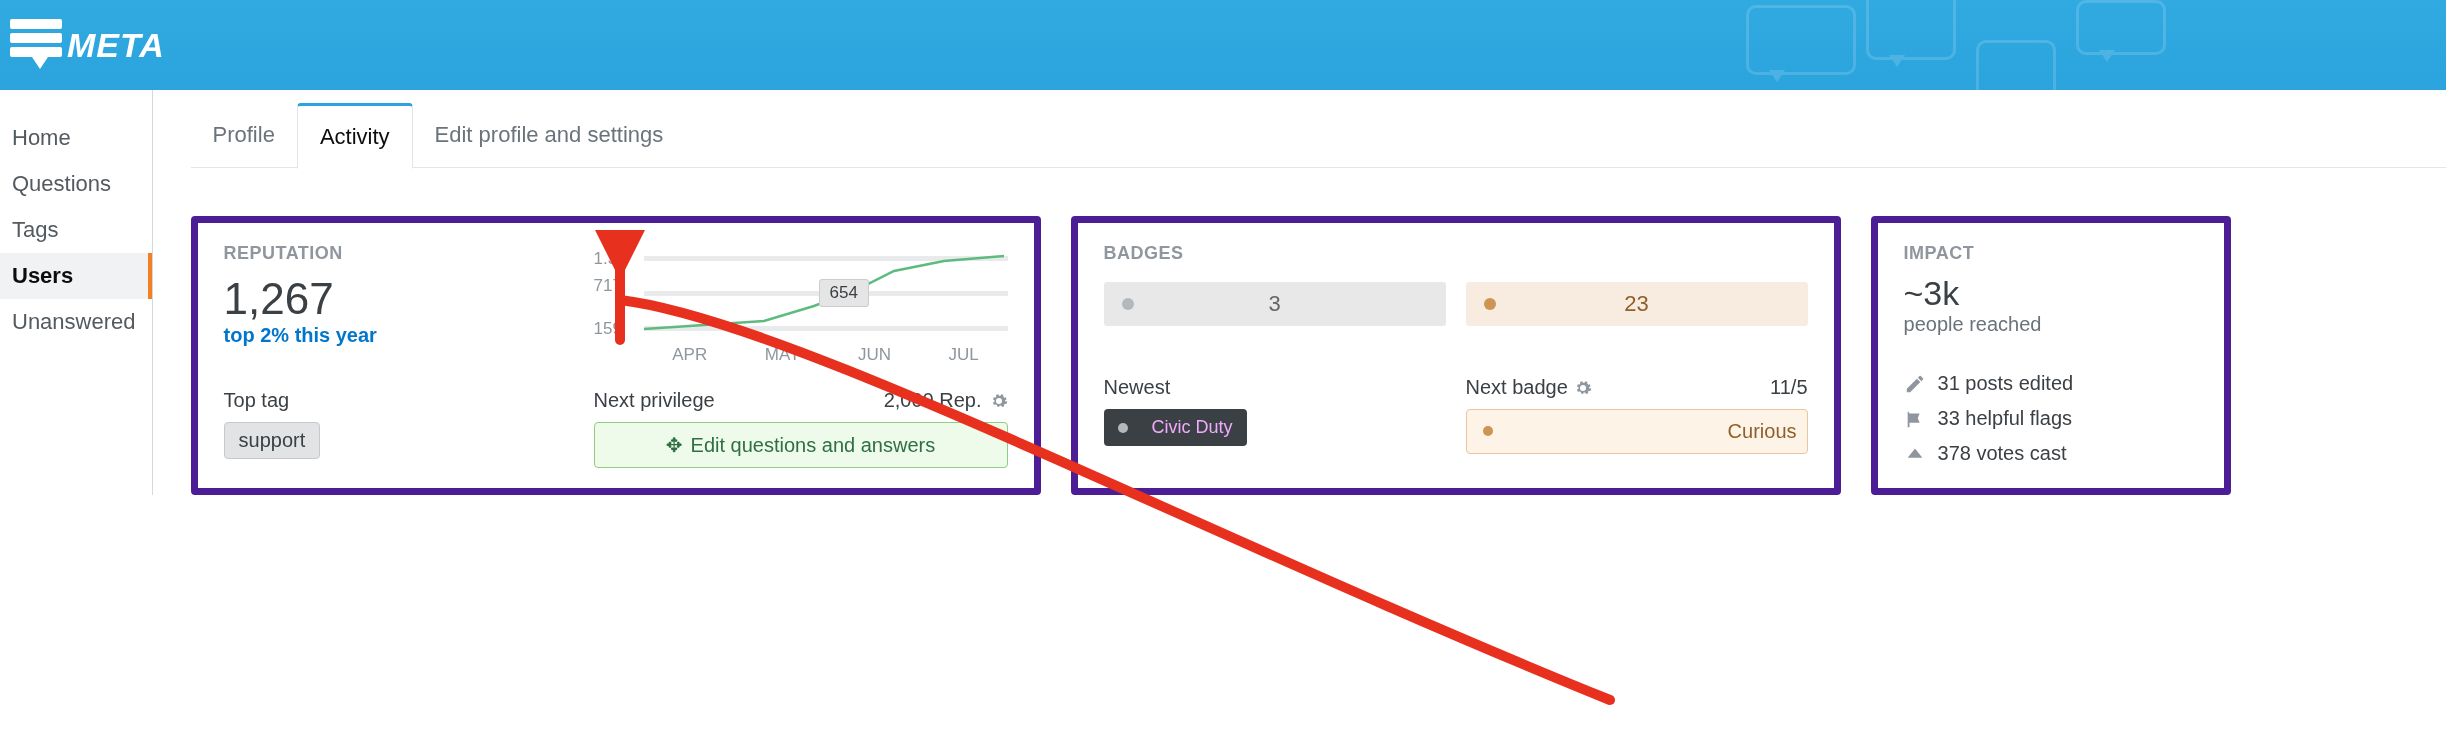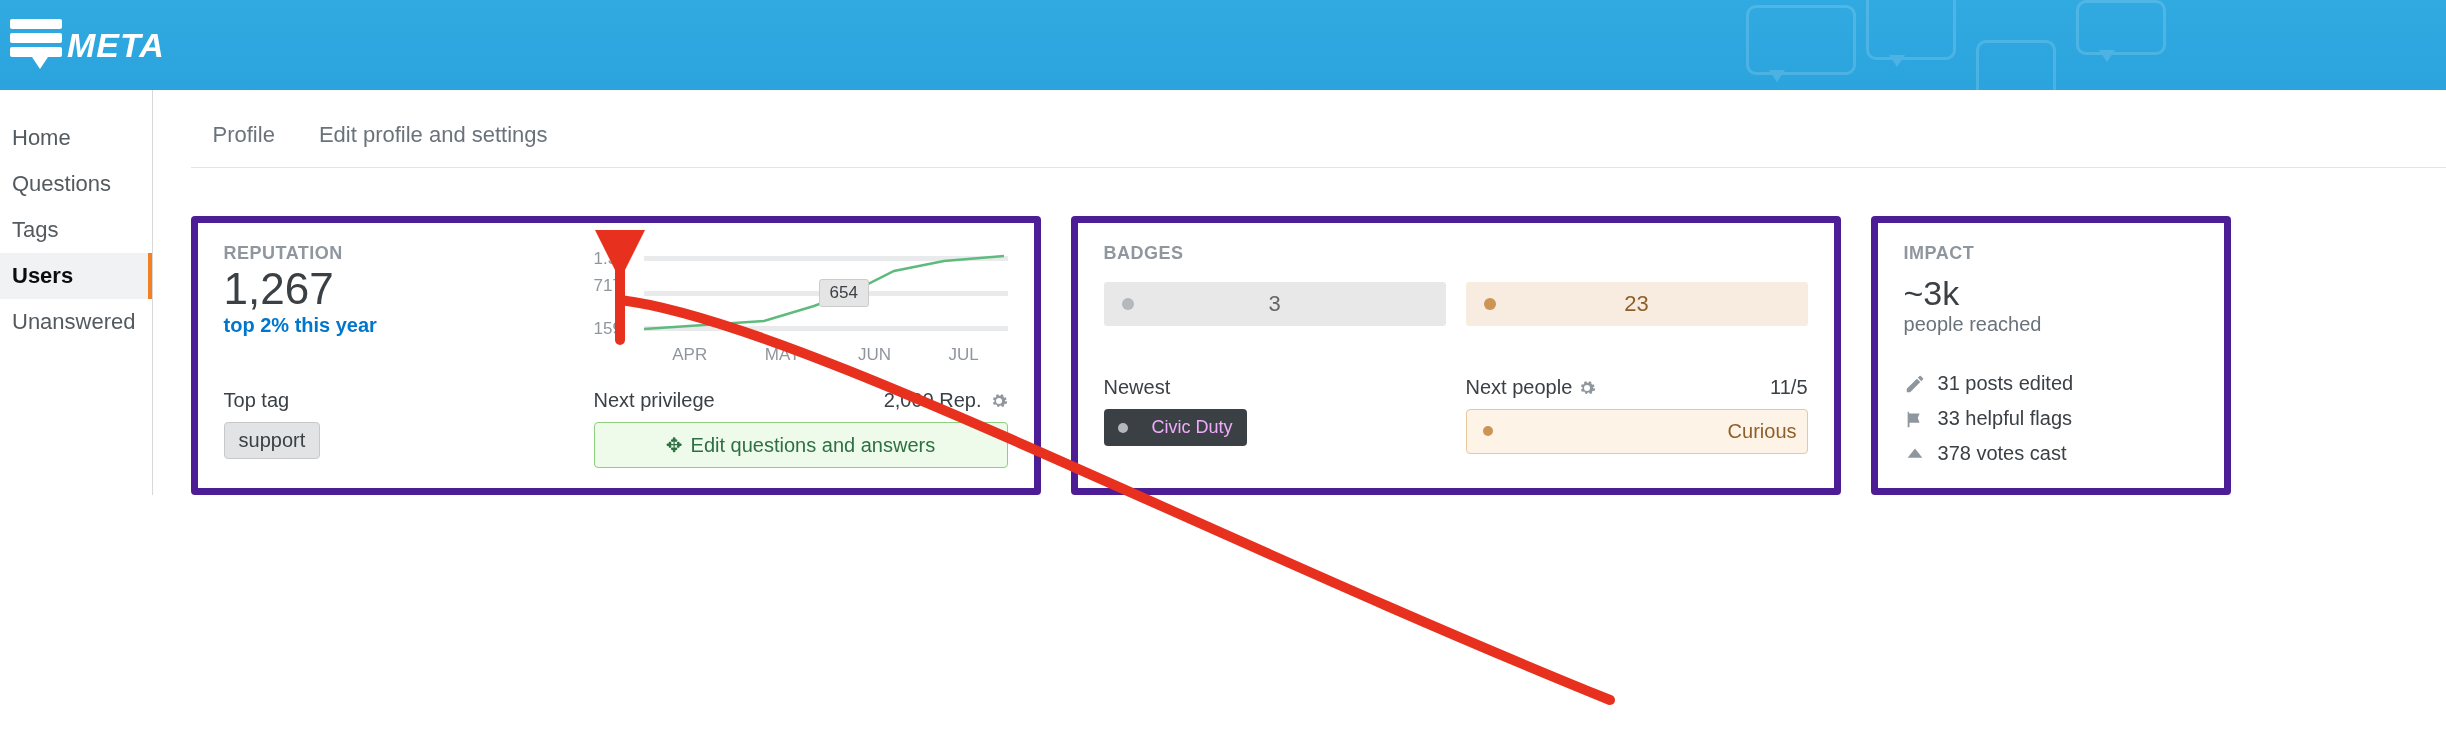--- a/index.html
+++ b/index.html
@@ -25,21 +25,21 @@
   .main { flex:1; padding:0 28px 0 38px; }
   .tabs-row { display:flex; align-items:center; border-bottom:1px solid #e3e6e8; height:66px; margin-top:12px;}
   .tab { font-size:22px; color:#6a737c; padding:18px 22px; cursor:pointer;text-align:center;}
   .tab.active { color:#0c0d0e; border:1px solid #e3e6e8; border-top:3px solid #2ba4dd; border-bottom:1px solid #fff; border-radius:4px 4px 0 0; background:#fff; position:relative; top:1px;}
   .cards { display:flex; gap:30px; margin-top:48px;}
   .card { border:7px solid #4c1d95; border-radius:4px; padding:20px 26px; }
   .card-title { font-size:18px; color:#8f969d; font-weight:700; letter-spacing:0.5px; text-transform:uppercase;}
   .rep-card { width:850px; display:flex; flex-direction:column;}
   .rep-top { display:flex;}
   .rep-left{ flex:0 0 370px;}
-  .rep-num { font-size:44px; color:#3b4045; }
+  .rep-num { font-size:44px; color:#3b4045; margin-top:10px;}
   .rep-rank { color:#0077cc; font-size:20px; font-weight:700; margin-top:6px;}
   .chart { flex:1; position:relative; height:110px; margin-top:8px;}
   .chart-grid { position:absolute; left:50px; right:0; }
   .gline{ position:absolute; left:0;right:0;height:5px;background:#e9eaec;}
   .gl1{top:5px;} .gl2{top:40px;} .gl3{top:75px;}
   .chart-label{ position:absolute; left:0; font-size:17px;color:#8f969d;}
   .cl1{top:-2px;} .cl2{top:25px;} .cl3{top:68px;}
   .months{ position:absolute; bottom:-4px; left:50px; right:0; display:flex; justify-content:space-around; font-size:17px;color:#8f969d;}
   .chart-line{ position:absolute; left:50px; right:0; top:0; height:85px;}
   .tooltip{ position:absolute; left:225px; top:28px; background:#e5e5e5; border:1px solid #ccc; padding:3px 10px; font-size:17px; border-radius:3px;}
@@ -103,20 +103,21 @@
     <a class="side-item">Home</a>
     <a class="side-item">Questions</a>
     <a class="side-item">Tags</a>
     <a class="side-item active">Users</a>
     <a class="side-item">Unanswered</a>
   </div>
 
   <div class="main">
     <div class="tabs-row">
       <div class="tab">Profile</div>
+      <div class="tab active">Activity</div>
       <div class="tab">Edit profile and settings</div>
 
     </div>
 
     <div class="cards">
 
       <div class="card rep-card">
         <div class="rep-top">
           <div class="rep-left">
             <div class="card-title">REPUTATION</div>
@@ -184,21 +185,21 @@
             <div class="bcol-head">
               <span>Newest</span>
             </div>
             <span class="badge-dark">
               <span class="dot"></span>
               <span>Civic Duty</span>
             </span>
           </div>
           <div class="bcol">
             <div class="bcol-head">
-              <span>Next people</span>
+              <span>Next badge</span>
               <span class="gear" style="margin-left:6px">
                 <svg viewBox="0 0 24 24" fill="#8f969d">
                     <path d="M12 8a4 4 0 100 8 4 4 0 000-8zm9 4l2 1-1 3-2-.5a8 8 0 01-1.5 1.5l.5 2-3 1-1-2a8 8 0 01-2 0l-1 2-3-1 .5-2A8 8 0 017 16.5L5 17l-1-3 2-1a8 8 0 010-2l-2-1 1-3 2 .5A8 8 0 018.5 6L8 4l3-1 1 2a8 8 0 012 0l1-2 3 1-.5 2A8 8 0 0119 7.5l2-.5 1 3-2 1a8 8 0 010 2z"></path>
                   </svg>
               </span>
               <span class="right">11/5</span>
             </div>
             <div class="badge-light">
               <span class="dot"></span>
               <span>Curious</span>

